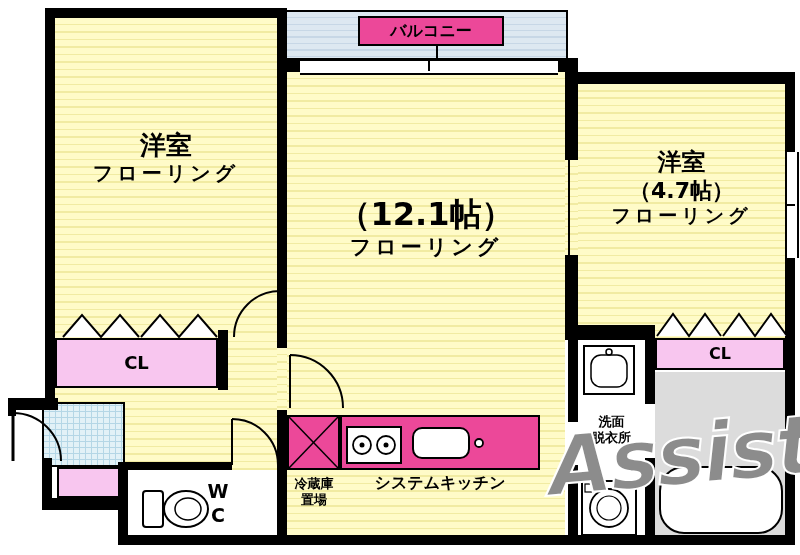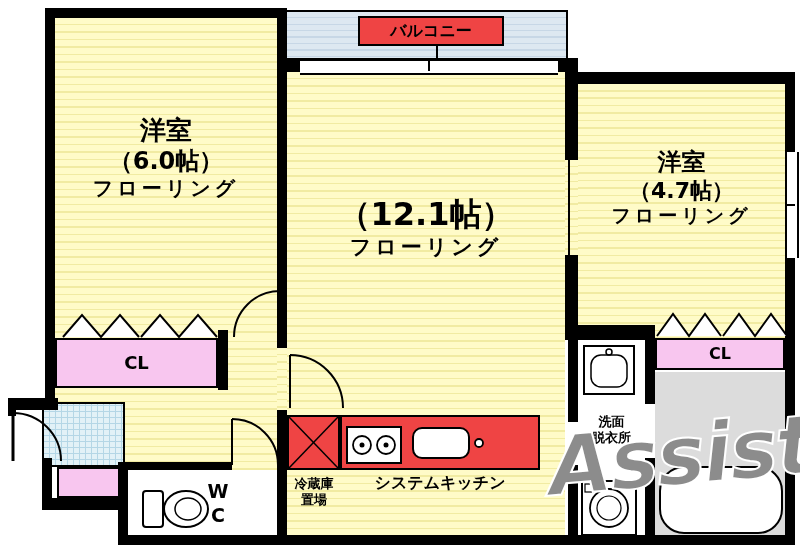--- a/index.html
+++ b/index.html
@@ -15,21 +15,21 @@
   body{font-family:"DejaVu Sans","Liberation Sans",sans-serif;color:#000;}
   .plan{position:relative;width:800px;height:555px;background:#fff;overflow:hidden;}
   .wall{position:absolute;background:var(--wall);}
   .room-floor{position:absolute;background:repeating-linear-gradient(180deg,var(--room-fill) 0px,var(--room-fill) 6px,var(--room-stripe) 6px,var(--room-stripe) 7.5px);}
   .closet{position:absolute;background:var(--closet-fill);border:2px solid var(--wall);box-sizing:border-box;}
   .balcony-floor{position:absolute;background:repeating-linear-gradient(180deg,var(--balcony-fill) 0 5px,var(--balcony-stripe) 5px 6.5px);border:2px solid var(--wall);border-bottom:none;box-sizing:border-box;}
   .entrance-floor{position:absolute;background-color:var(--entrance-fill);
     background-image:repeating-linear-gradient(0deg,transparent 0 5px,var(--entrance-line) 5px 6px),
                      repeating-linear-gradient(90deg,transparent 0 5px,var(--entrance-line) 5px 6px);
     border:2px solid var(--wall);box-sizing:border-box;}
-  .whitebox{position:absolute;background:#ef4444;border:2px solid var(--wall);box-sizing:border-box;}
+  .whitebox{position:absolute;background:#ec4899;border:2px solid var(--wall);box-sizing:border-box;}
   .plainwhite{position:absolute;background:#fff;}
   .bath-floor{position:absolute;background:var(--bathroom-fill);}
   .window{position:absolute;background:#fff;}
   .label{position:absolute;display:flex;flex-direction:column;align-items:center;justify-content:center;
     text-align:center;font-weight:600;line-height:1.25;white-space:pre-line;}
   .spread{letter-spacing:4px;}
   .vtext{writing-mode:vertical-rl;text-orientation:upright;}
   svg.overlay{position:absolute;left:0;top:0;pointer-events:none;}
   .watermark{position:absolute;font-style:italic;font-weight:bold;font-size:82px;
     color:var(--watermark);-webkit-text-stroke:2px #ffffff;letter-spacing:-2px;
@@ -161,21 +161,20 @@
       <rect x="585" y="484" width="8" height="8" stroke-width="1.2" fill="none"></rect>
     </g>
 
     <g stroke="#000" fill="#ffffff">
       <rect x="660" y="467" width="122" height="66" rx="24" stroke-width="2"></rect>
     </g>
   </svg>
 
   <div class="label" style="left:55px;top:95px;width:222px;height:125px">
     <span style="font-size:26px">洋室</span>
-    <span style="font-size:24px">（6.0帖）</span>
     <span style="font-size:20px" class="spread">フローリング</span>
   </div>
 
   <div class="label" style="left:287px;top:165px;width:278px;height:125px">
     <span style="font-size:32px">（12.1帖）</span>
     <span style="font-size:21px" class="spread">フローリング</span>
   </div>
 
   <div class="label" style="left:578px;top:130px;width:207px;height:115px">
     <span style="font-size:24px">洋室</span>

